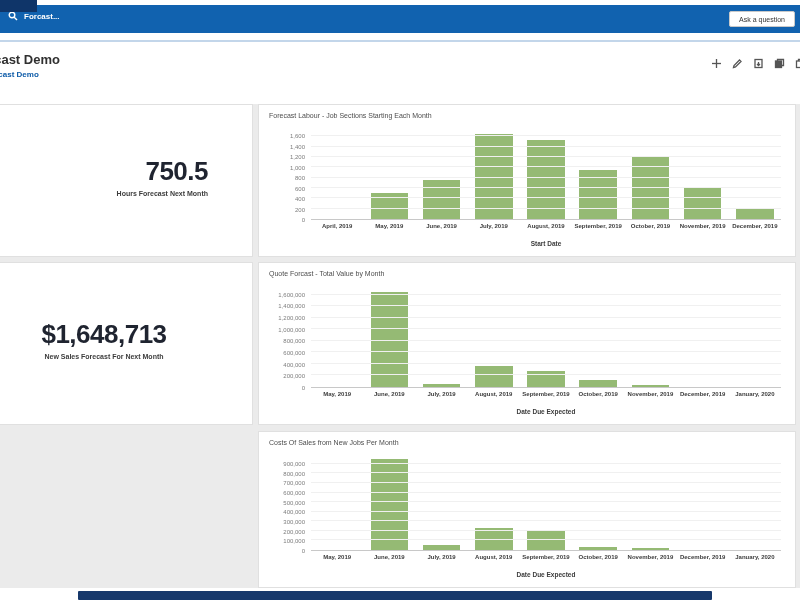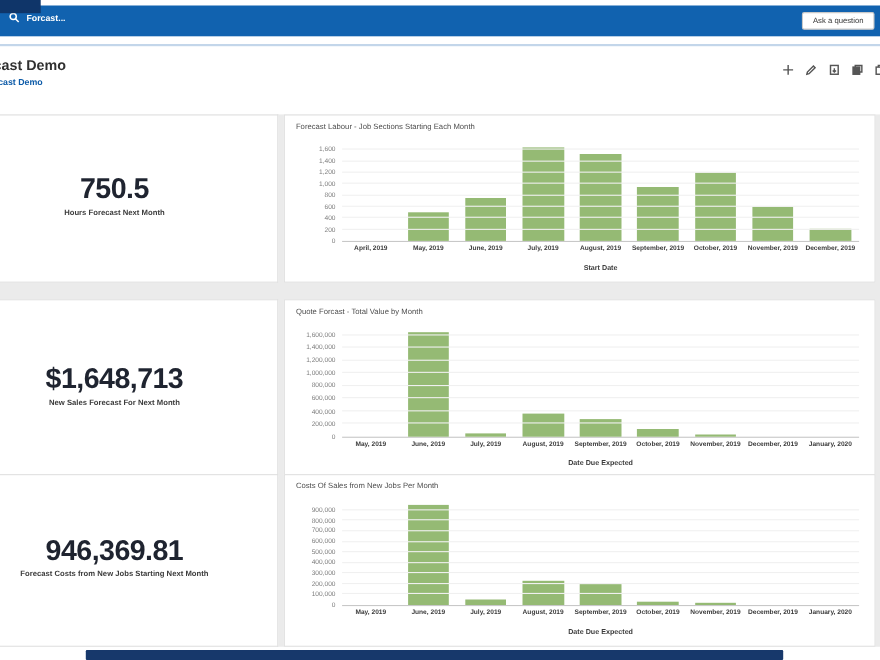--- a/index.html
+++ b/index.html
@@ -22,22 +22,22 @@
   .breadcrumb { position:absolute; left:-19px; top:20px; font-size:8px; font-weight:bold; color:#0d5ba8; text-decoration:none; white-space:nowrap; cursor:pointer; }
   .toolbar { position:absolute; right:-6px; top:57px; display:flex; gap:9px; align-items:center; }
   .tool-ic { width:12px; height:12px; display:flex; align-items:center; justify-content:center; cursor:pointer; color:#555; }
   .tool-ic svg { stroke:#555; fill:none; stroke-width:1.3; }
 
   
   .content { position:absolute; left:0; top:104px; width:800px; height:484px; background:#ebebeb; }
   .card { position:absolute; background:#fff; border:1px solid #e0e0e0; }
   .kpi-card { left:0; width:253px; border-left:none; display:flex; flex-direction:column; align-items:center; justify-content:center; padding-right:44px; }
   .chart-card { left:258px; width:538px; }
-  .r1 { top:0; height:153px; }
-  .r2 { top:168px; height:163px; }
+  .r1 { top:0; height:153px;align-items:flex-end; }
+  .r2 { top:158px; height:163px; }
   .r3 { top:327px; height:157px; }
 
   .kpi-value { font-size:26px; font-weight:bold; color:#1f2430; letter-spacing:-0.5px; transform:translateY(-4px); }
   .kpi-label { font-size:7px; font-weight:bold; color:#3c3c3c; margin-top:3px; transform:translateY(-4px); text-align:center; }
 
   
   .chart-title { position:absolute; left:10px; top:7px; font-size:7px; color:#4d4d4d; }
   .y-axis { position:absolute; left:0; width:46px; top:26px; bottom:36px; }
   .ytick { position:absolute; right:0; font-size:6px; color:#7d7d7d; white-space:nowrap; }
   .plot { position:absolute; left:52px; right:14px; top:26px; bottom:36px; border-bottom:1px solid #c8c8c8; }
@@ -244,24 +244,20 @@
           <div class="xlabel">August, 2019</div>
           <div class="xlabel">September, 2019</div>
           <div class="xlabel">October, 2019</div>
           <div class="xlabel">November, 2019</div>
           <div class="xlabel">December, 2019</div>
           <div class="xlabel">January, 2020</div>
         </div>
       <div class="axis-title">Date Due Expected</div>
     </div>
 
-    <div class="card kpi-card r3">
-      <div class="kpi-value">946,369.81</div>
-      <div class="kpi-label">Forecast Costs from New Jobs Starting Next Month</div>
-    </div>
     <div class="card chart-card r3">
       <div class="chart-title">Costs Of Sales from New Jobs Per Month</div>
       <div class="y-axis">
           <div class="ytick" style="bottom: calc(0% - 3px);">0</div>
           <div class="ytick" style="bottom: calc(10.4167% - 3px);">100,000</div>
           <div class="ytick" style="bottom: calc(20.8333% - 3px);">200,000</div>
           <div class="ytick" style="bottom: calc(31.25% - 3px);">300,000</div>
           <div class="ytick" style="bottom: calc(41.6667% - 3px);">400,000</div>
           <div class="ytick" style="bottom: calc(52.0833% - 3px);">500,000</div>
           <div class="ytick" style="bottom: calc(62.5% - 3px);">600,000</div>

